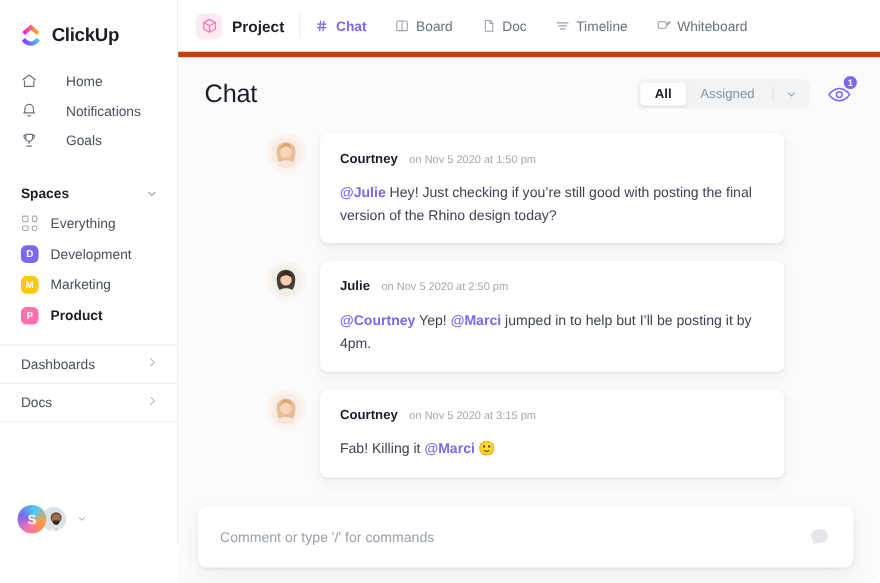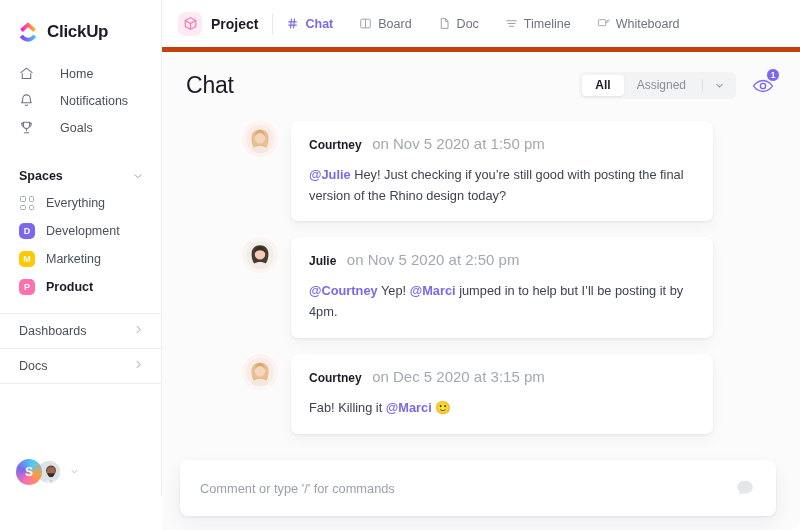--- a/index.html
+++ b/index.html
@@ -182,21 +182,21 @@
   .bubble {
     margin-left: 17px;
     background: #fff;
     border-radius: 7px;
     box-shadow: 0 1px 3px rgba(30,35,45,.07), 0 6px 14px rgba(30,35,45,.04);
     padding: 14px 18px 15px 18px;
     width: 422px;
   }
   .bubble-head { margin-bottom: 7px; }
   .m-author { font-size: 12px; font-weight: bold; color: #1c1c29; }
-  .m-time { font-size: 15px; color: #a2a8b2; margin-left: 6px; }
+  .m-time { font-size: 10px; color: #a2a8b2; margin-left: 6px; }
   .m-body { font-size: 12.8px; color: #3d4350; line-height: 1.62; margin-top: 12px; }
   .mention { color: #7b68ee; font-weight: bold; }
 
   
   .composer {
     position: absolute; left: 18px; right: 24px; bottom: 14px;
     height: 56px; background: #fff;
     border-radius: 8px;
     box-shadow: 0 1px 3px rgba(30,35,45,.08), 0 8px 20px rgba(30,35,45,.06);
     display: flex; align-items: center;
@@ -481,21 +481,21 @@
               <rect width="28" height="28" fill="#f7ece6"></rect>
               <path d="M5.4 13c0-5.2 3.5-8.6 8.6-8.6s8.6 3.4 8.6 8.6c0 6-2 10-3.4 11H8.8C7.4 23 5.4 19 5.4 13z" fill="#e8bf92"></path>
               <circle cx="14" cy="13.2" r="5.3" fill="#f6d6bb"></circle>
               <path d="M8.9 11.2c.6-4 2.6-6.2 5.1-6.2s4.5 2.2 5.1 6.2c-1.6-2-3-3.2-5.1-3.2s-3.5 1.2-5.1 3.2z" fill="#d9a870"></path>
               <path d="M4.8 28c.6-4.6 4.2-7 9.2-7s8.6 2.4 9.2 7z" fill="#f3e7e0"></path>
             </svg>
           </span>
           <div class="bubble">
             <div class="bubble-head">
               <span class="m-author">Courtney</span>
-              <span class="m-time">on Dec 5 2020 at 3:15 pm</span>
+              <span class="m-time">on Nov 5 2020 at 3:15 pm</span>
             </div>
             <div class="m-body">
               <span>Fab! Killing it </span><span class="mention">@Marci</span><span> 🙂</span>
             </div>
           </div>
         </div>
 
       </div>
 
       <div class="composer">

